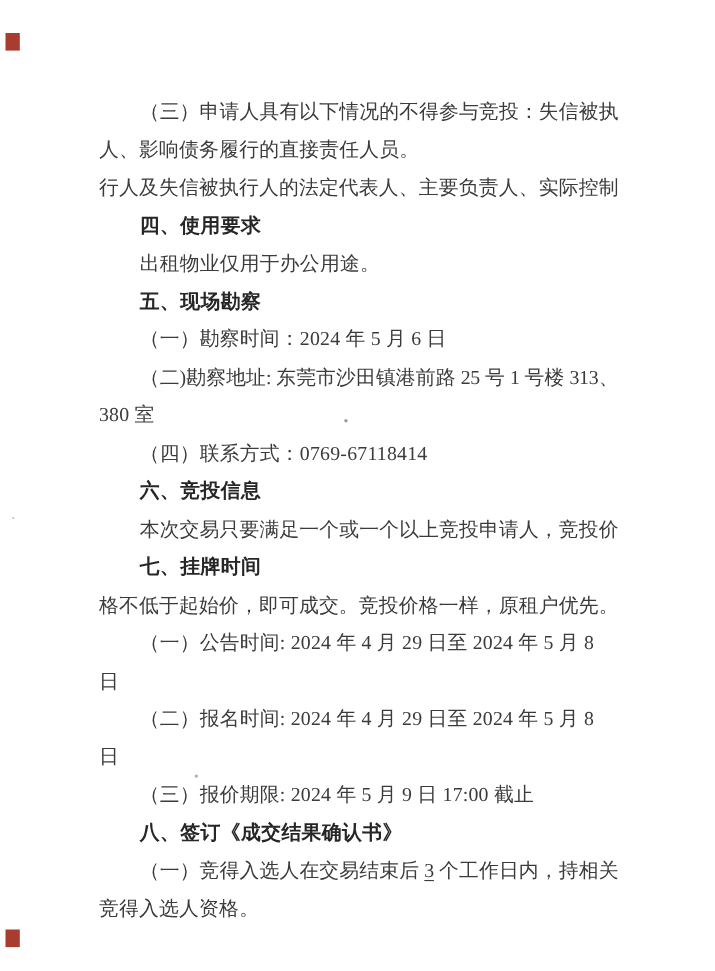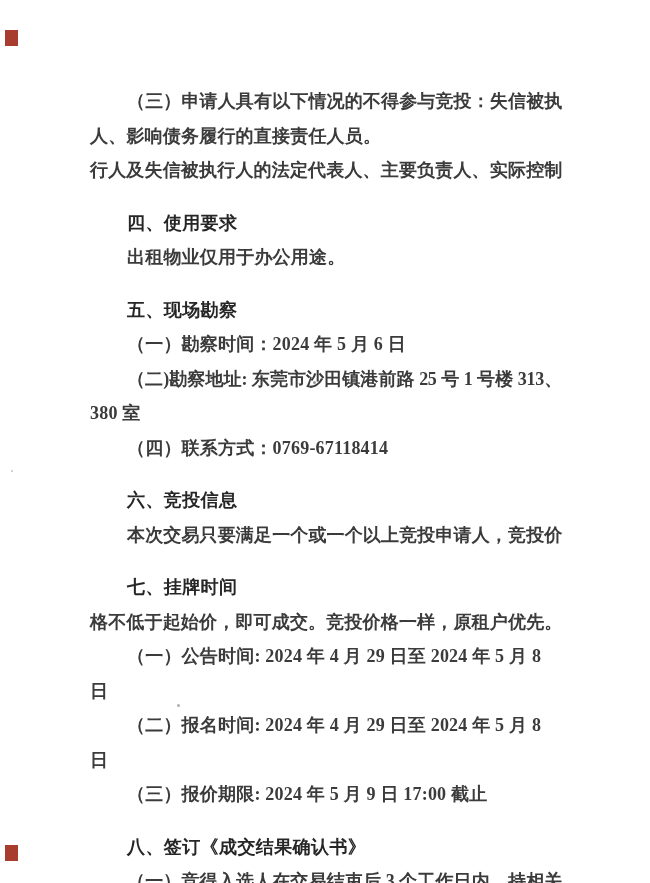--- a/index.html
+++ b/index.html
@@ -18,35 +18,33 @@
     top: 84px;
     width: 472px;
   }
   .line {
     font-size: 18px;
     line-height: 34.5px;
     color: #3b3b3b;
     letter-spacing: 0.2px;
     white-space: normal;
     text-align: left;
-    font-weight: bold;
   }
   .line.indent { text-indent: 37px; }
   .line.justify {
     letter-spacing: -0.3px;
     text-align: justify;
     text-align-last: justify;
     text-justify: inter-character;
   }
   .line.heading {
     font-family: "Liberation Sans", "DejaVu Sans", sans-serif;
     font-weight: bold;
     color: #262626;
     letter-spacing: 0.4px;
-    margin-top: 18px;
   }
   .uline {
     text-decoration: underline;
     text-underline-offset: 3px;
   }
   .red-mark {
     position: absolute;
     width: 13px;
     height: 16px;
   }

